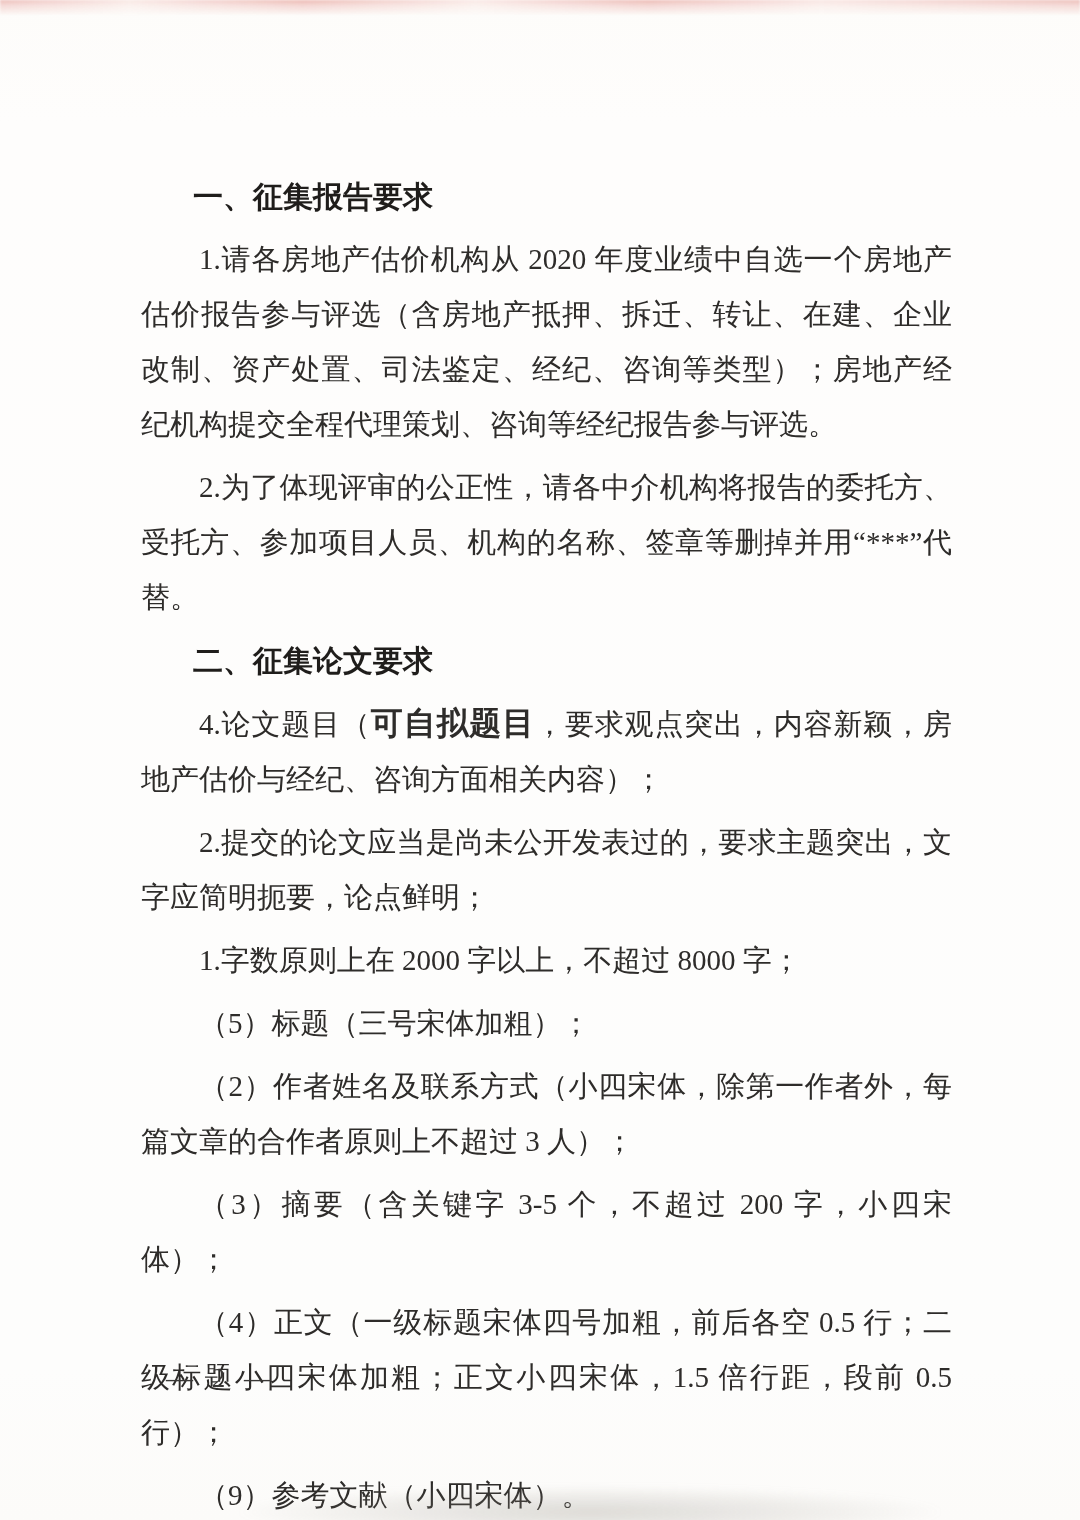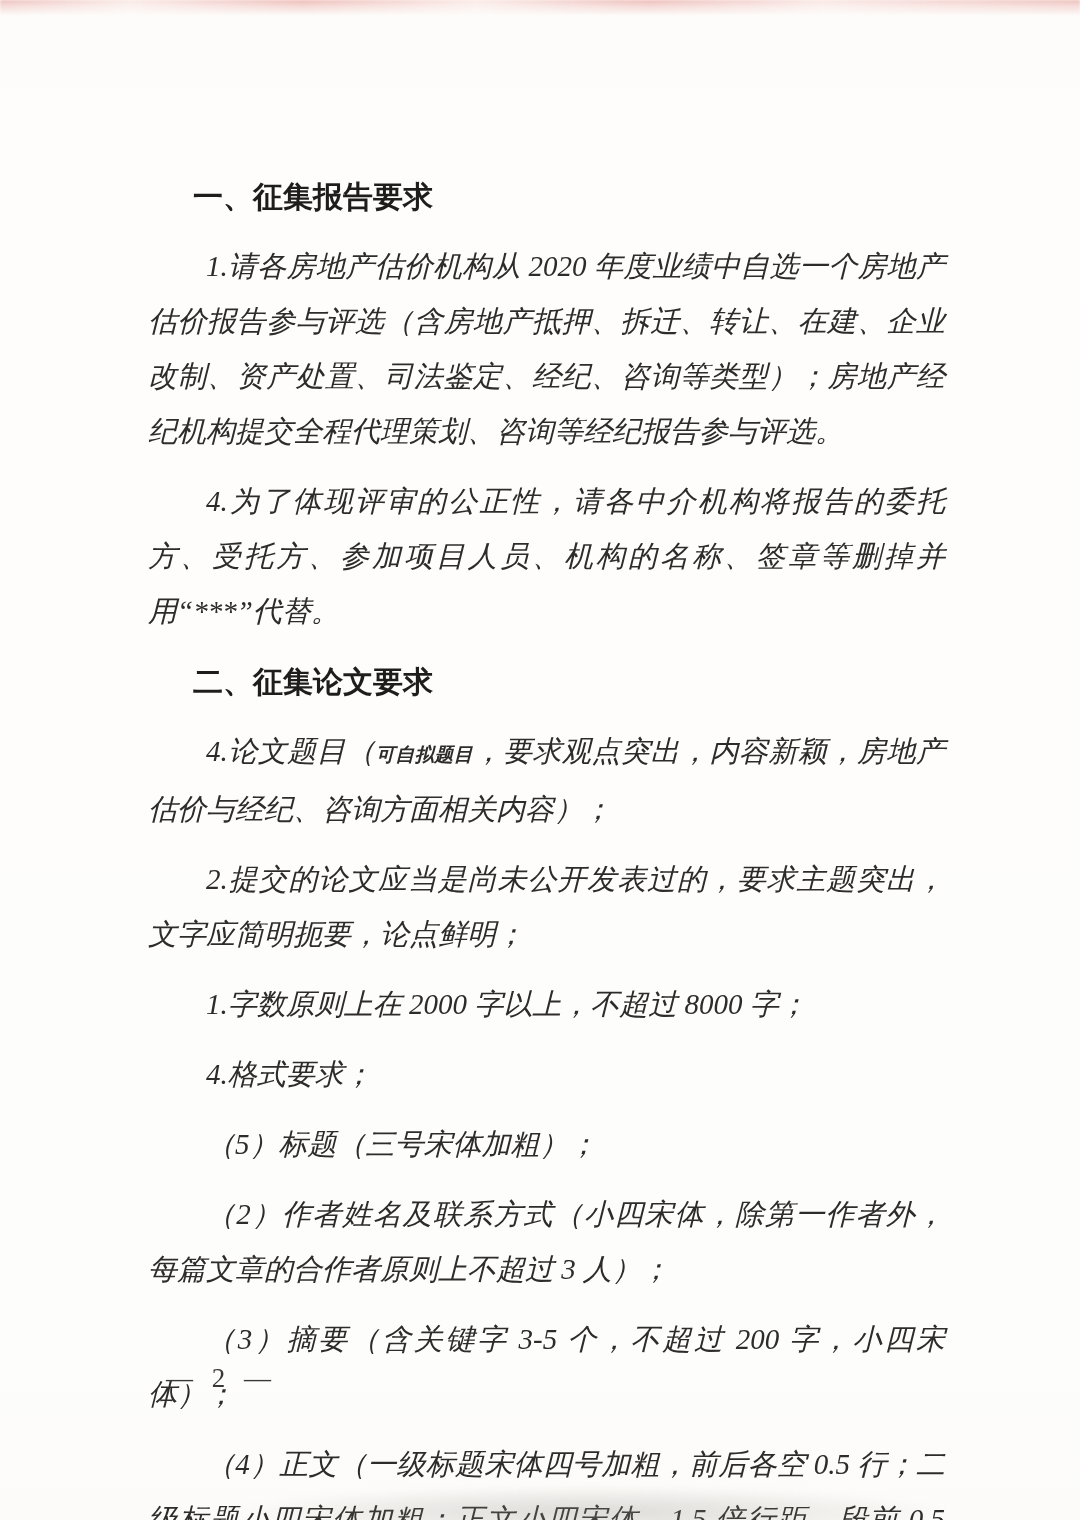--- a/index.html
+++ b/index.html
@@ -45,51 +45,50 @@
   }
   .heading {
     margin: 0;
     text-indent: 2em;
     font-family: "Liberation Sans", "DejaVu Sans", sans-serif;
     font-weight: 700;
     font-size: 30px;
     line-height: 55px;
     color: #1f1d1b;
   }
-  .para { margin: 15px; text-indent: 2em; font-style: italic; }
-  .b { font-weight: 700; font-family: "Liberation Sans", "DejaVu Sans", sans-serif; font-size: 19px; }
+  .para { margin: 8px; text-indent: 2em; }
+  .b { font-weight: 700; font-family: "Liberation Sans", "DejaVu Sans", sans-serif; font-size: 32px; }
   .page-number {
     position: absolute; left: 166px; top: 1362px;
     font-family: "Liberation Serif", "DejaVu Serif", serif;
     font-size: 27px; line-height: 32px;
     letter-spacing: 6px;
     color: #3a3836;
     filter: blur(0.3px);
   }
 </style>
 </head>
 <body>
 
 <div class="page">
   <div class="top-fringe"></div>
 
   <div class="content">
     <h2 class="heading">一、征集报告要求</h2>
 
     <p class="para">1.请各房地产估价机构从 2020 年度业绩中自选一个房地产估价报告参与评选（含房地产抵押、拆迁、转让、在建、企业改制、资产处置、司法鉴定、经纪、咨询等类型）；房地产经纪机构提交全程代理策划、咨询等经纪报告参与评选。</p>
 
-    <p class="para">4.为了体现评审的公正性，请各中介机构将报告的委托方、受托方、参加项目人员、机构的名称、签章等删掉并用“***”代替。</p>
+    <p class="para">2.为了体现评审的公正性，请各中介机构将报告的委托方、受托方、参加项目人员、机构的名称、签章等删掉并用“***”代替。</p>
 
     <h2 class="heading">二、征集论文要求</h2>
 
     <p class="para"><span>4.论文题目（</span><span class="b">可自拟题目</span><span>，要求观点突出，内容新颖，房地产估价与经纪、咨询方面相关内容）；</span></p>
 
     <p class="para">2.提交的论文应当是尚未公开发表过的，要求主题突出，文字应简明扼要，论点鲜明；</p>
     <p class="para">1.字数原则上在 2000 字以上，不超过 8000 字；</p>
-    <p class="para">4.格式要求；</p>
     <p class="para">（5）标题（三号宋体加粗）；</p>
     <p class="para">（2）作者姓名及联系方式（小四宋体，除第一作者外，每篇文章的合作者原则上不超过 3 人）；</p>
     <p class="para">（3）摘要（含关键字 3-5 个，不超过 200 字，小四宋体）；</p>
     <p class="para">（4）正文（一级标题宋体四号加粗，前后各空 0.5 行；二级标题小四宋体加粗；正文小四宋体，1.5 倍行距，段前 0.5 行）；</p>
     <p class="para">（9）参考文献（小四宋体）。</p>
   </div>
 
   <div class="page-number">— 2 —</div>
 
   <div class="bottom-smudge"></div>

